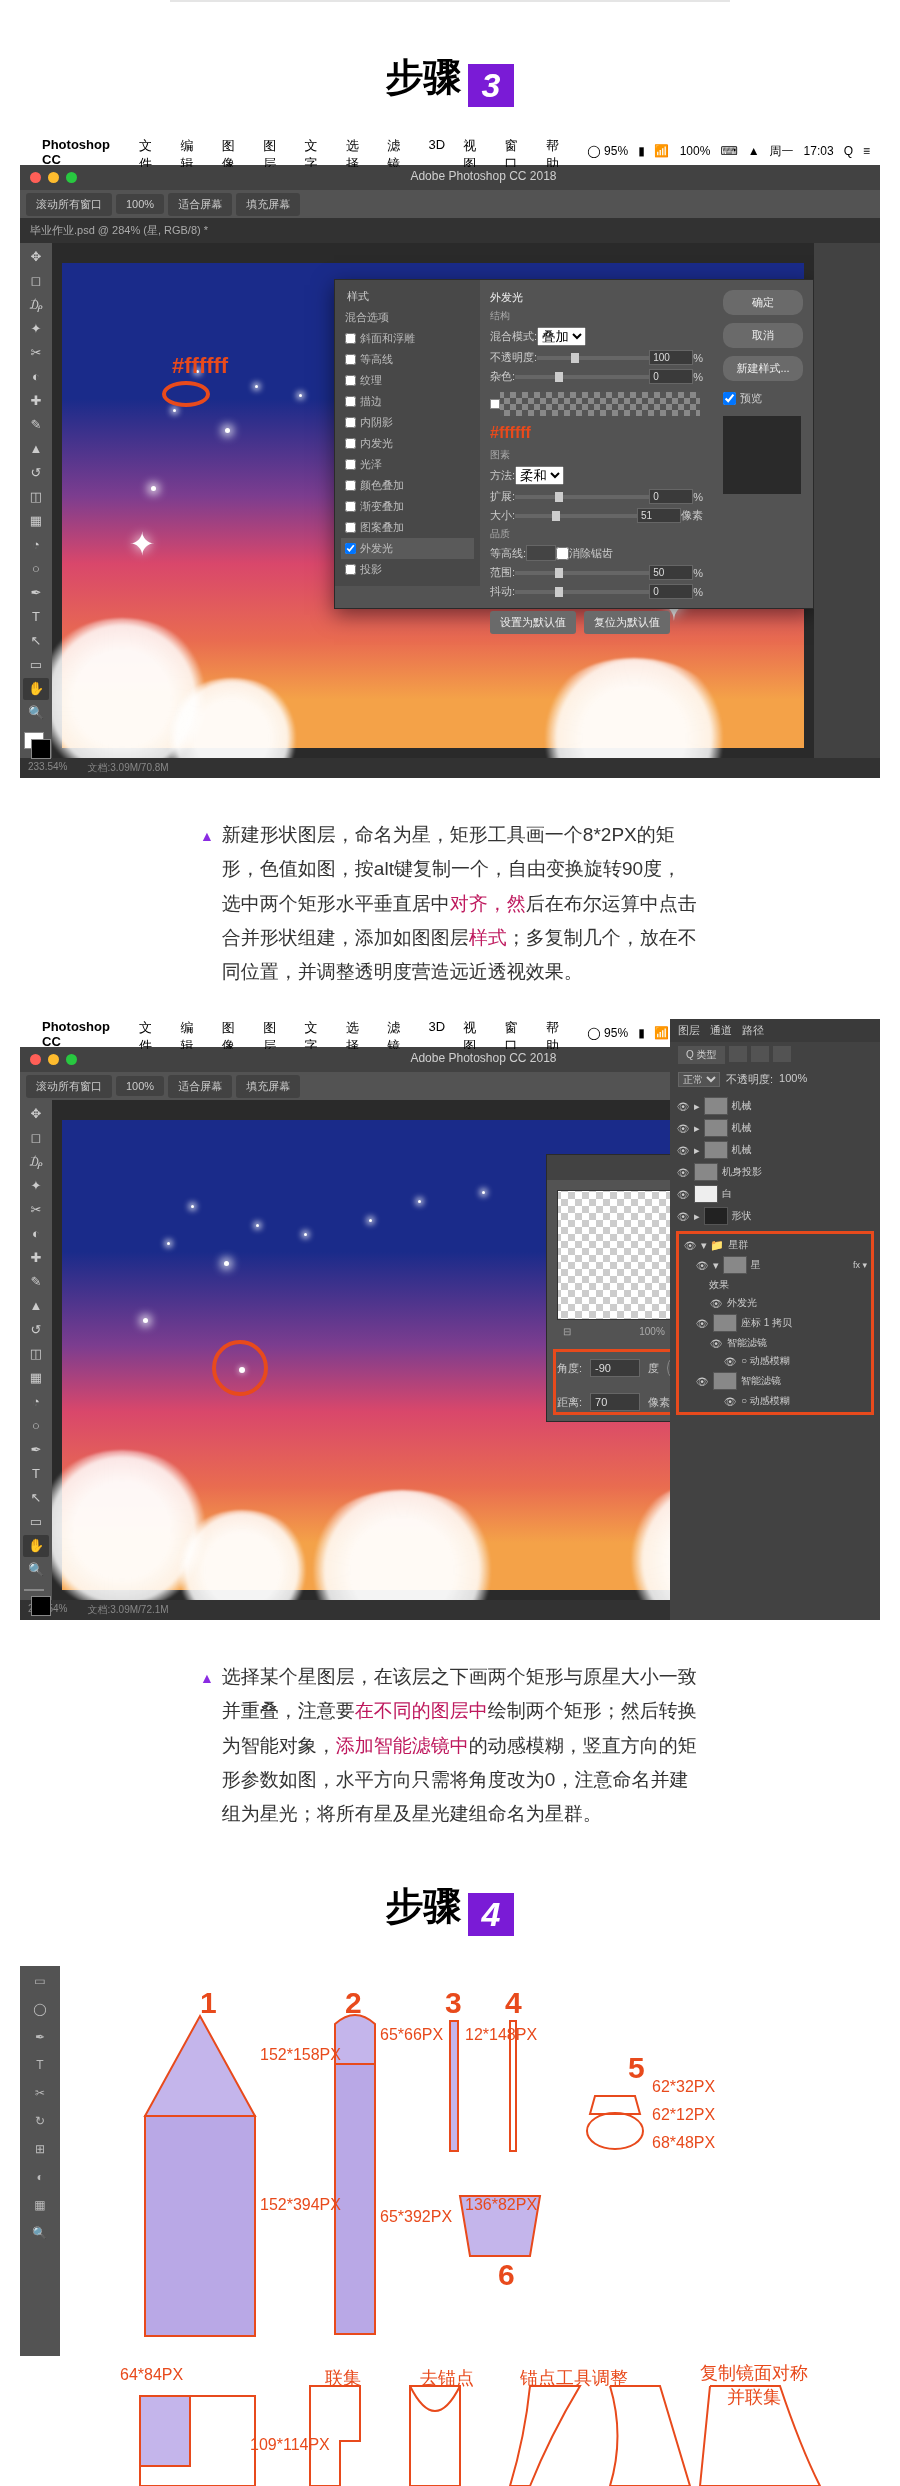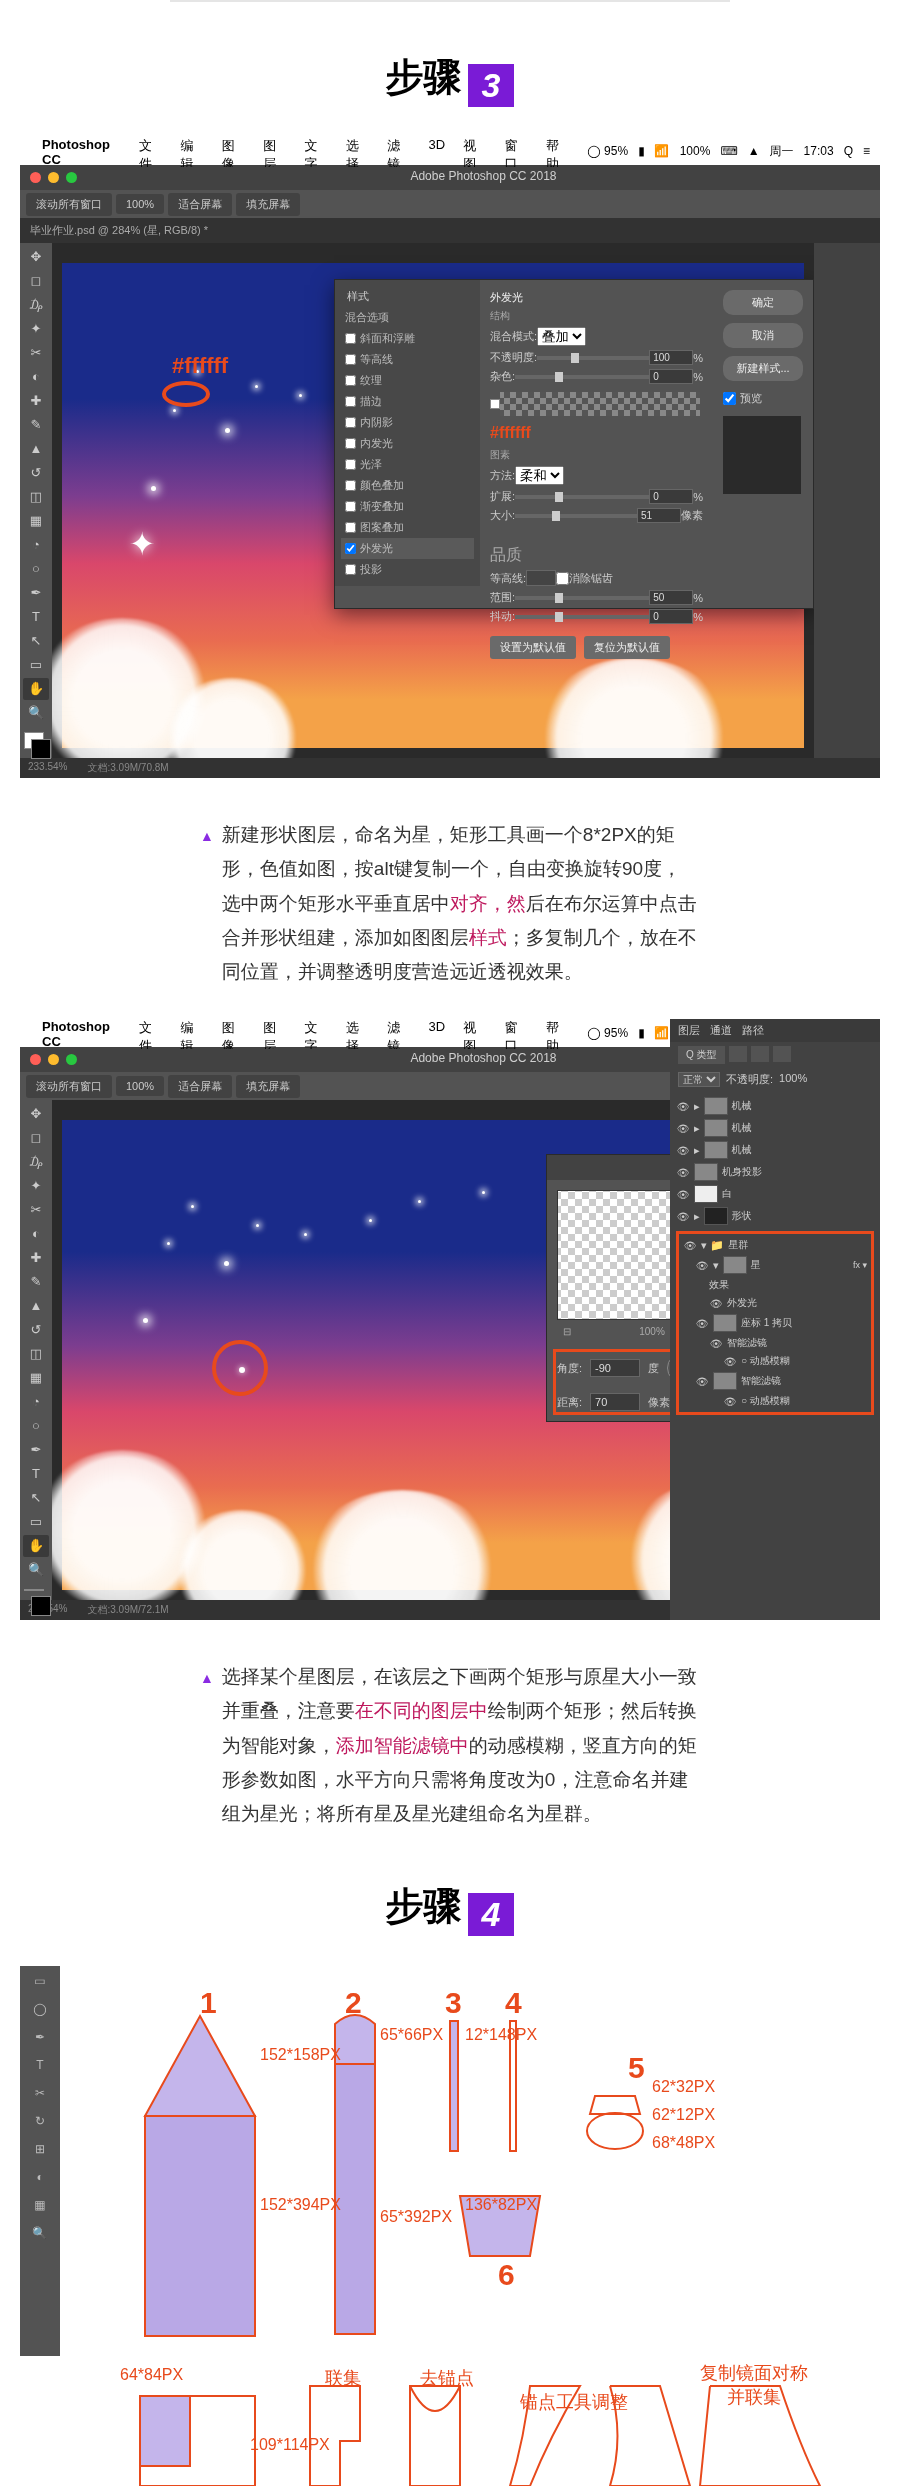--- a/index.html
+++ b/index.html
@@ -302,21 +302,21 @@
                 <div class="slider"></div>
                 <input type="text" value="0" style="">
                 <span>%</span>
               </div>
             <div class="row">
                 <span>大小:</span>
                 <div class="slider"></div>
                 <input type="text" value="51" style="">
                 <span>像素</span>
               </div>
-            <div style="color:#aaa;font-size:16px;margin:22px 0 2px">品质</div>
+            <div style="color:#aaa;font-size:10px;margin:4px 0 2px">品质</div>
             <div class="row">
                 <span>等高线:</span>
                 <span style="width:30px;height:16px;background:#444;border:1px solid #666"></span>
                 <input type="checkbox" style="">
                 <span>消除锯齿</span>
               </div>
             <div class="row">
                 <span>范围:</span>
                 <div class="slider"></div>
                 <input type="text" value="50" style="">
@@ -652,16 +652,16 @@
   <div class="shape-dim" style="left:445px;top:60px">12*148PX</div>
   <div class="shape-dim" style="left:445px;top:230px">136*82PX</div>
   <div class="shape-dim" style="left:632px;top:112px">62*32PX</div>
   <div class="shape-dim" style="left:632px;top:140px">62*12PX</div>
   <div class="shape-dim" style="left:632px;top:168px">68*48PX</div>
   <div class="shape-dim" style="left:100px;top:400px">64*84PX</div>
   <div class="shape-dim" style="left:230px;top:470px">109*114PX</div>
 
   <div class="shape-lbl" style="left:305px;top:400px">联集</div>
   <div class="shape-lbl" style="left:400px;top:400px">去锚点</div>
-  <div class="shape-lbl" style="left:500px;top:424px">锚点工具调整</div>
+  <div class="shape-lbl" style="left:500px;top:400px">锚点工具调整</div>
   <div class="shape-lbl" style="left:680px;top:395px;white-space:pre-line;text-align:center">复制镜面对称
 并联集</div>
 </div>
 
 </body></html>

